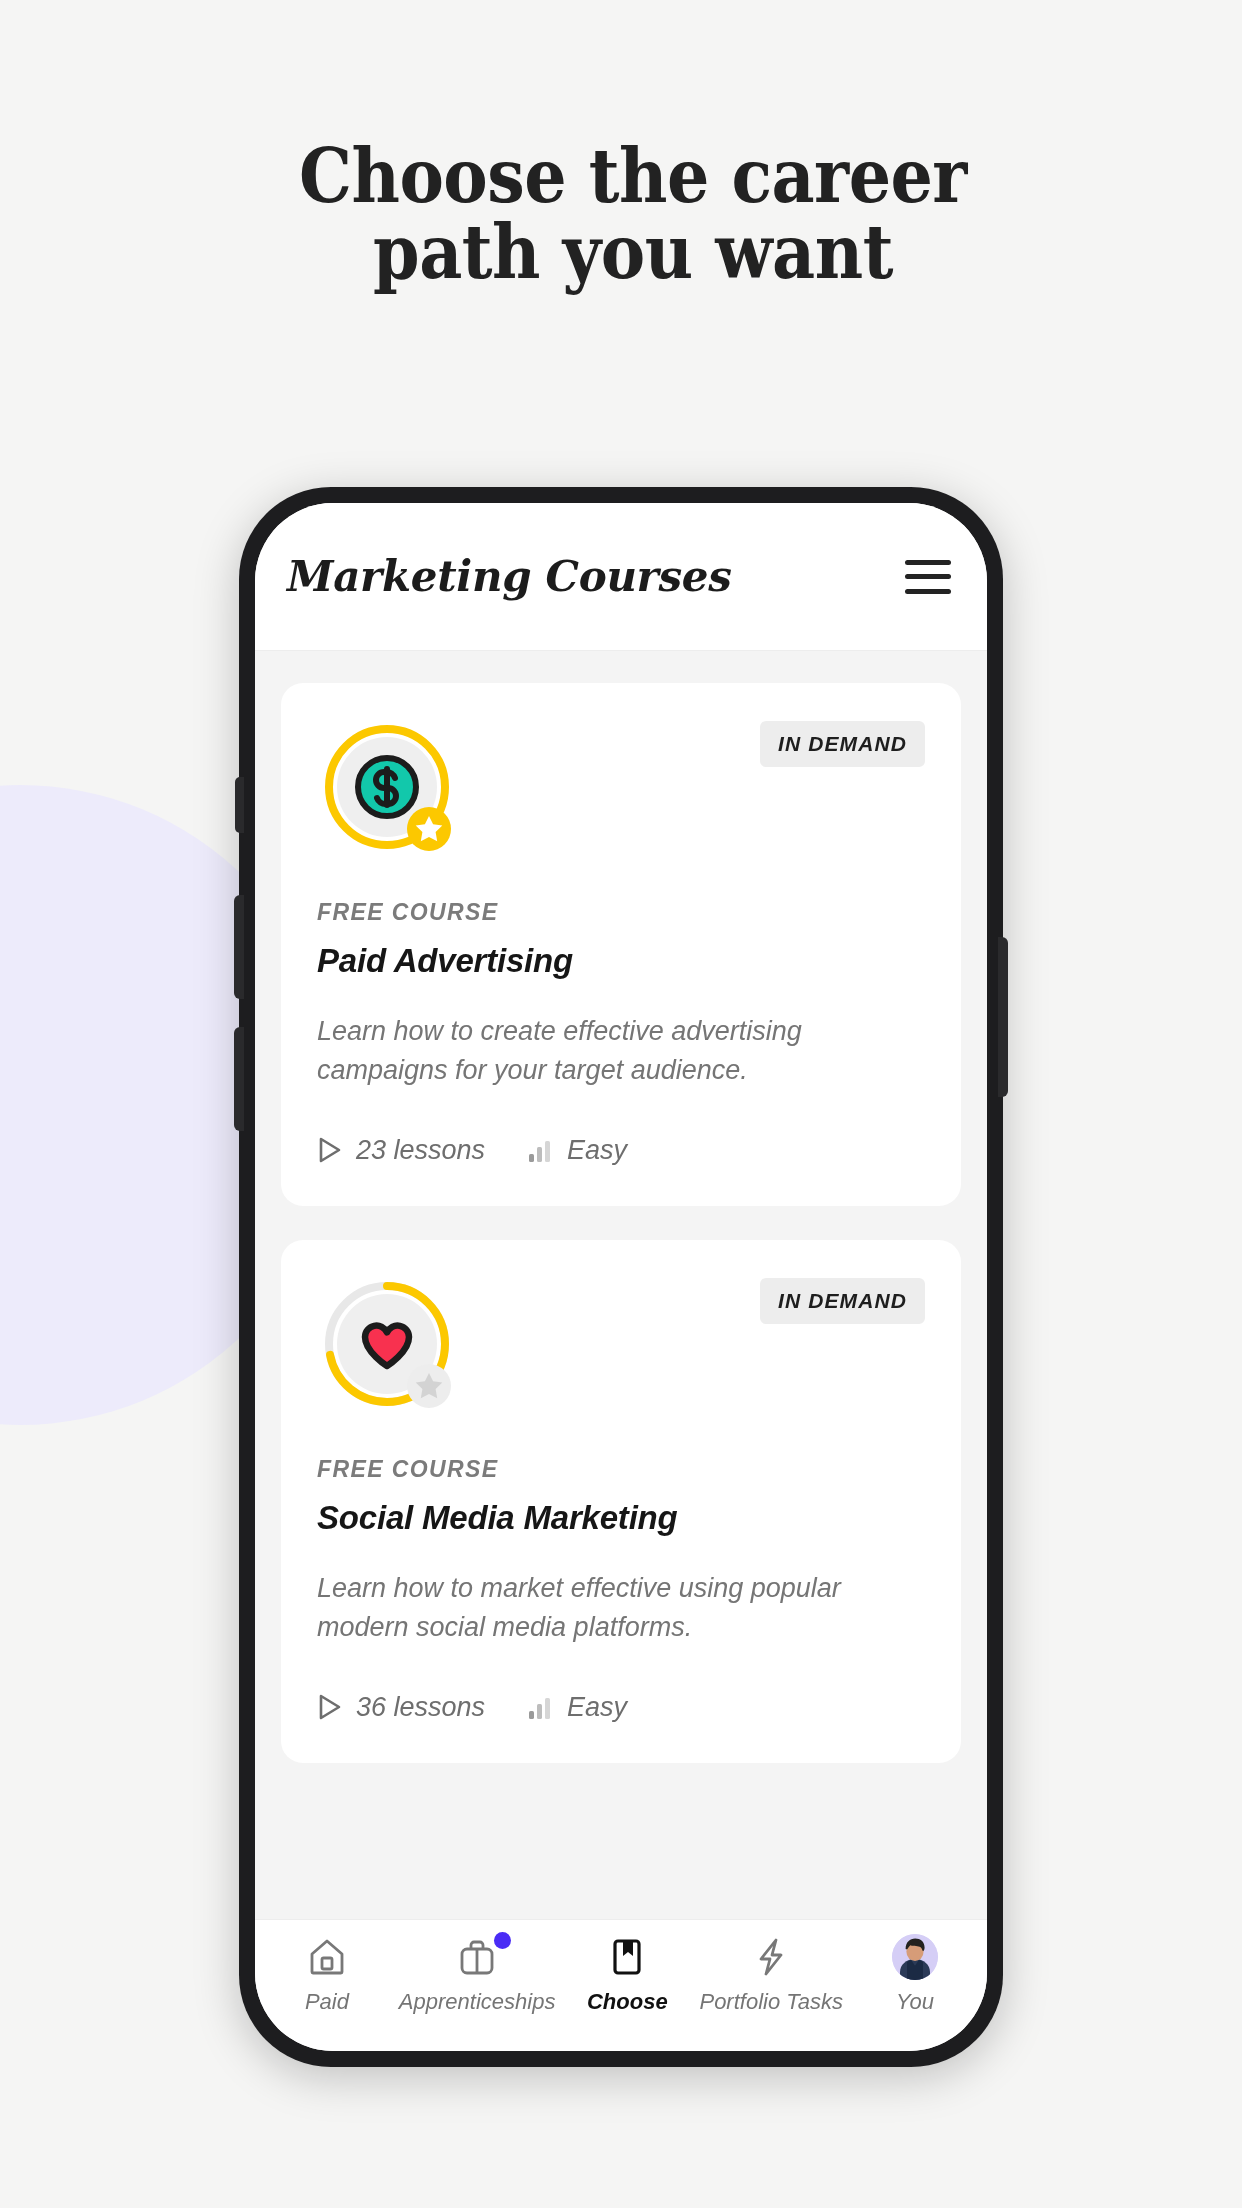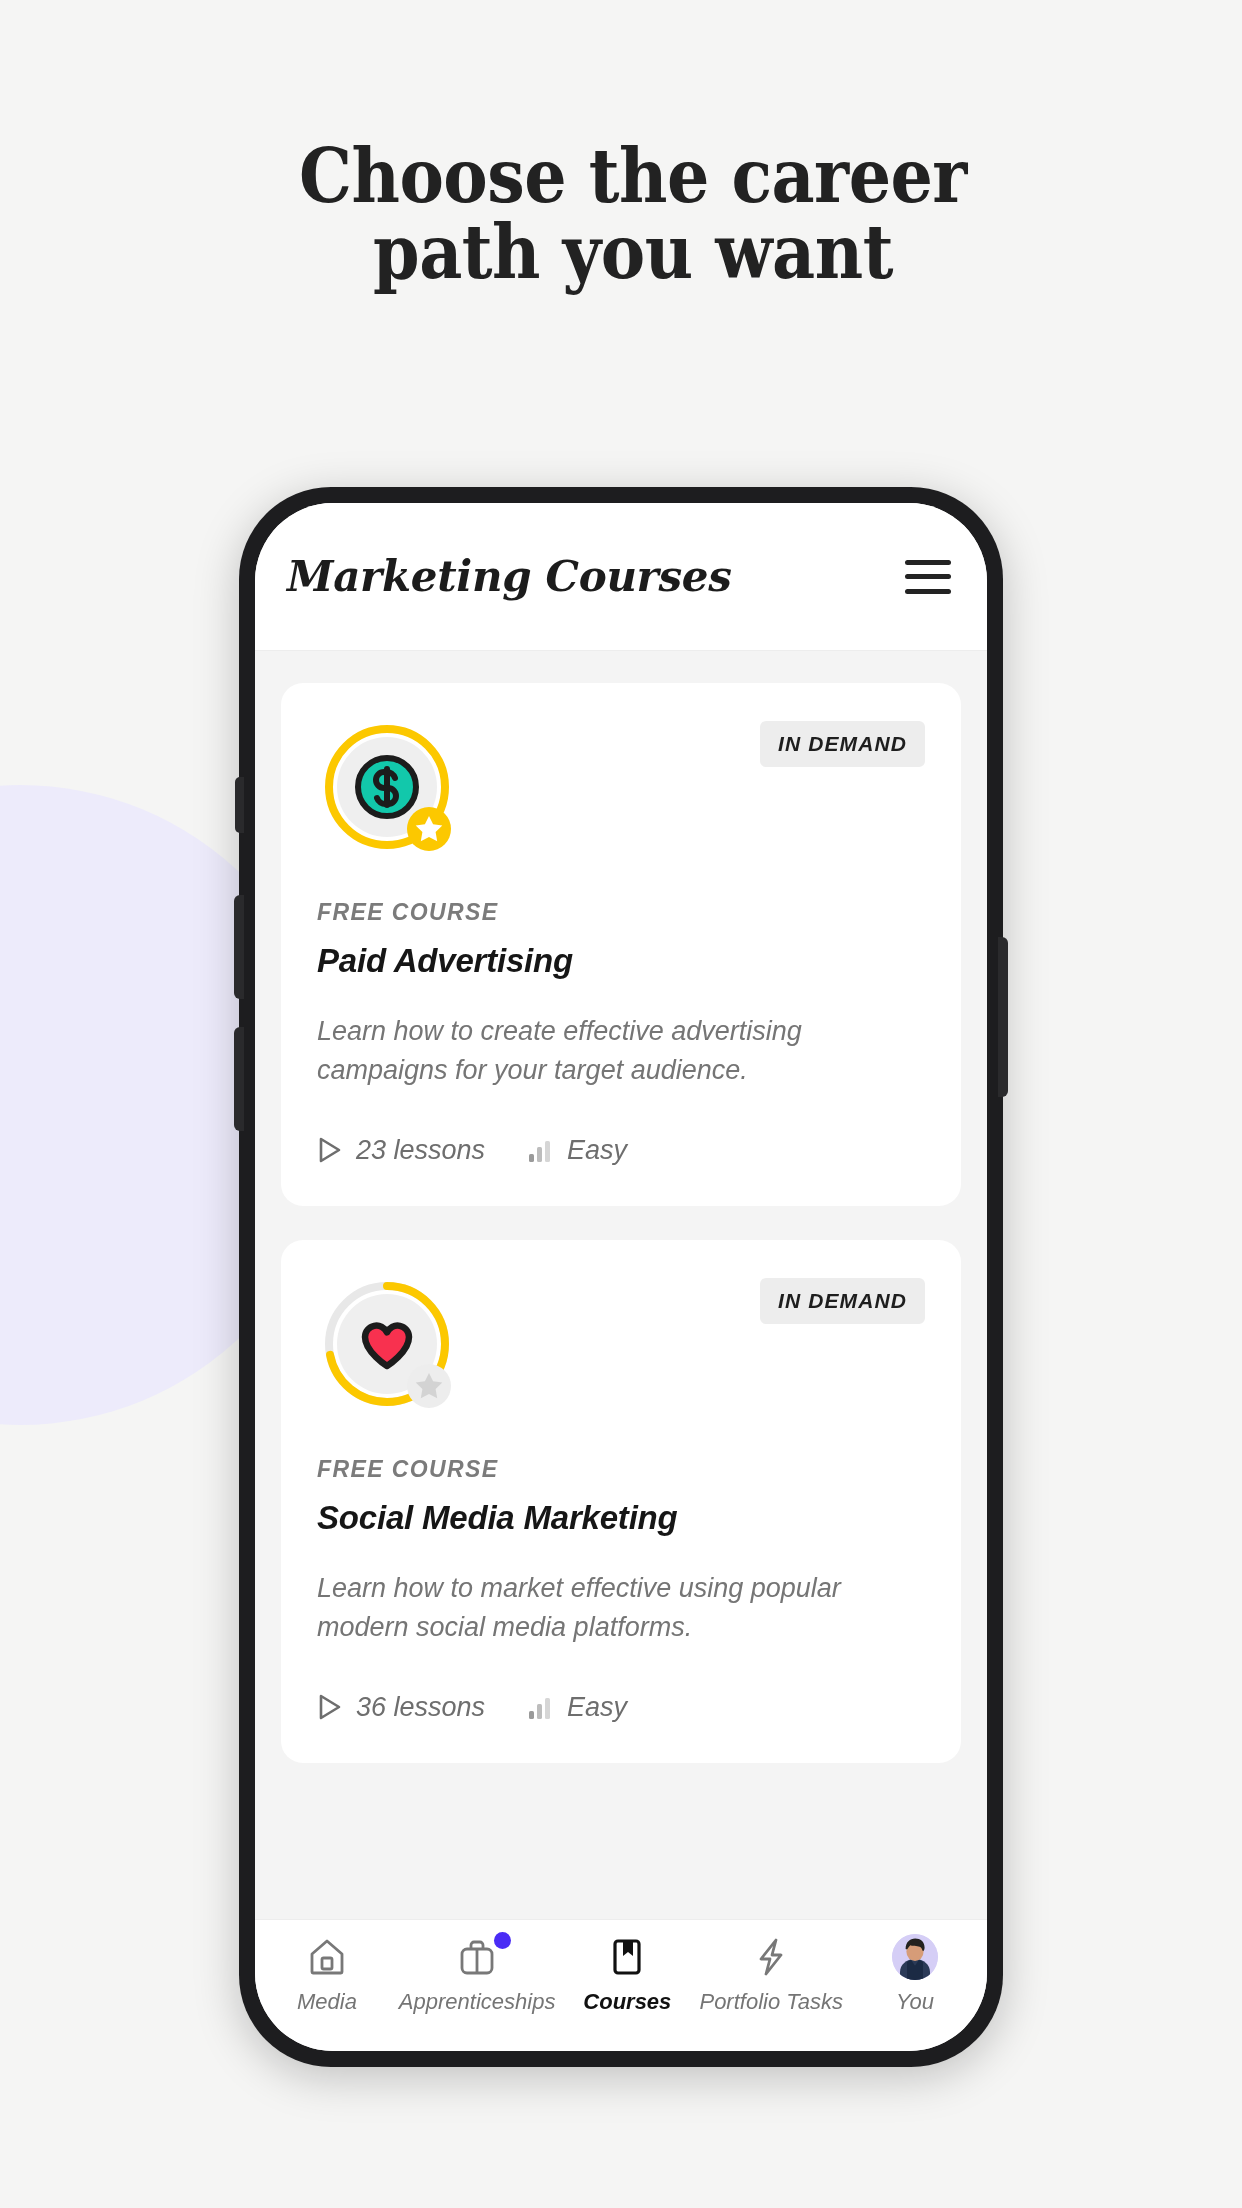--- a/index.html
+++ b/index.html
@@ -361,21 +361,21 @@
 
     <div class="tabbar">
 
       <div class="tab">
         <div class="tab-ico">
           <svg width="42" height="42" viewBox="0 0 42 42">
             <path d="M21 5 L36 18 V36 a1 1 0 0 1 -1 1 H7 a1 1 0 0 1 -1 -1 V18 Z" fill="none" stroke="#787878" stroke-width="2.8" stroke-linejoin="round"></path>
             <rect x="16" y="22" width="10" height="11" rx="1.6" fill="none" stroke="#787878" stroke-width="2.8"></rect>
           </svg>
         </div>
-        <div class="tab-label">Media</div>
+        <div class="tab-label">Paid</div>
       </div>
 
       <div class="tab">
         <div class="tab-ico">
           <svg width="44" height="42" viewBox="0 0 44 42">
             <rect x="7" y="13" width="30" height="24" rx="5" fill="none" stroke="#787878" stroke-width="2.8"></rect>
             <path d="M16 13 V9 a3 3 0 0 1 3 -3 h6 a3 3 0 0 1 3 3 v4" fill="none" stroke="#787878" stroke-width="2.8"></path>
             <path d="M22 14 V36" stroke="#787878" stroke-width="2.8"></path>
           </svg>
           <span class="dot-badge"></span>
@@ -383,21 +383,21 @@
         <div class="tab-label">Apprenticeships</div>
       </div>
 
       <div class="tab active">
         <div class="tab-ico">
           <svg width="42" height="42" viewBox="0 0 42 42">
             <rect x="9" y="5" width="24" height="32" rx="3" fill="none" stroke="#111111" stroke-width="3.2"></rect>
             <path d="M17 5 H27 V20 L22 16 L17 20 Z" fill="#111111"></path>
           </svg>
         </div>
-        <div class="tab-label">Courses</div>
+        <div class="tab-label">Choose</div>
       </div>
 
       <div class="tab">
         <div class="tab-ico">
           <svg width="42" height="42" viewBox="0 0 42 42">
             <path d="M26 4 L11 23 H20 L16 38 L31 19 H22 Z" fill="none" stroke="#787878" stroke-width="2.8" stroke-linejoin="round"></path>
           </svg>
         </div>
         <div class="tab-label">Portfolio Tasks</div>
       </div>

